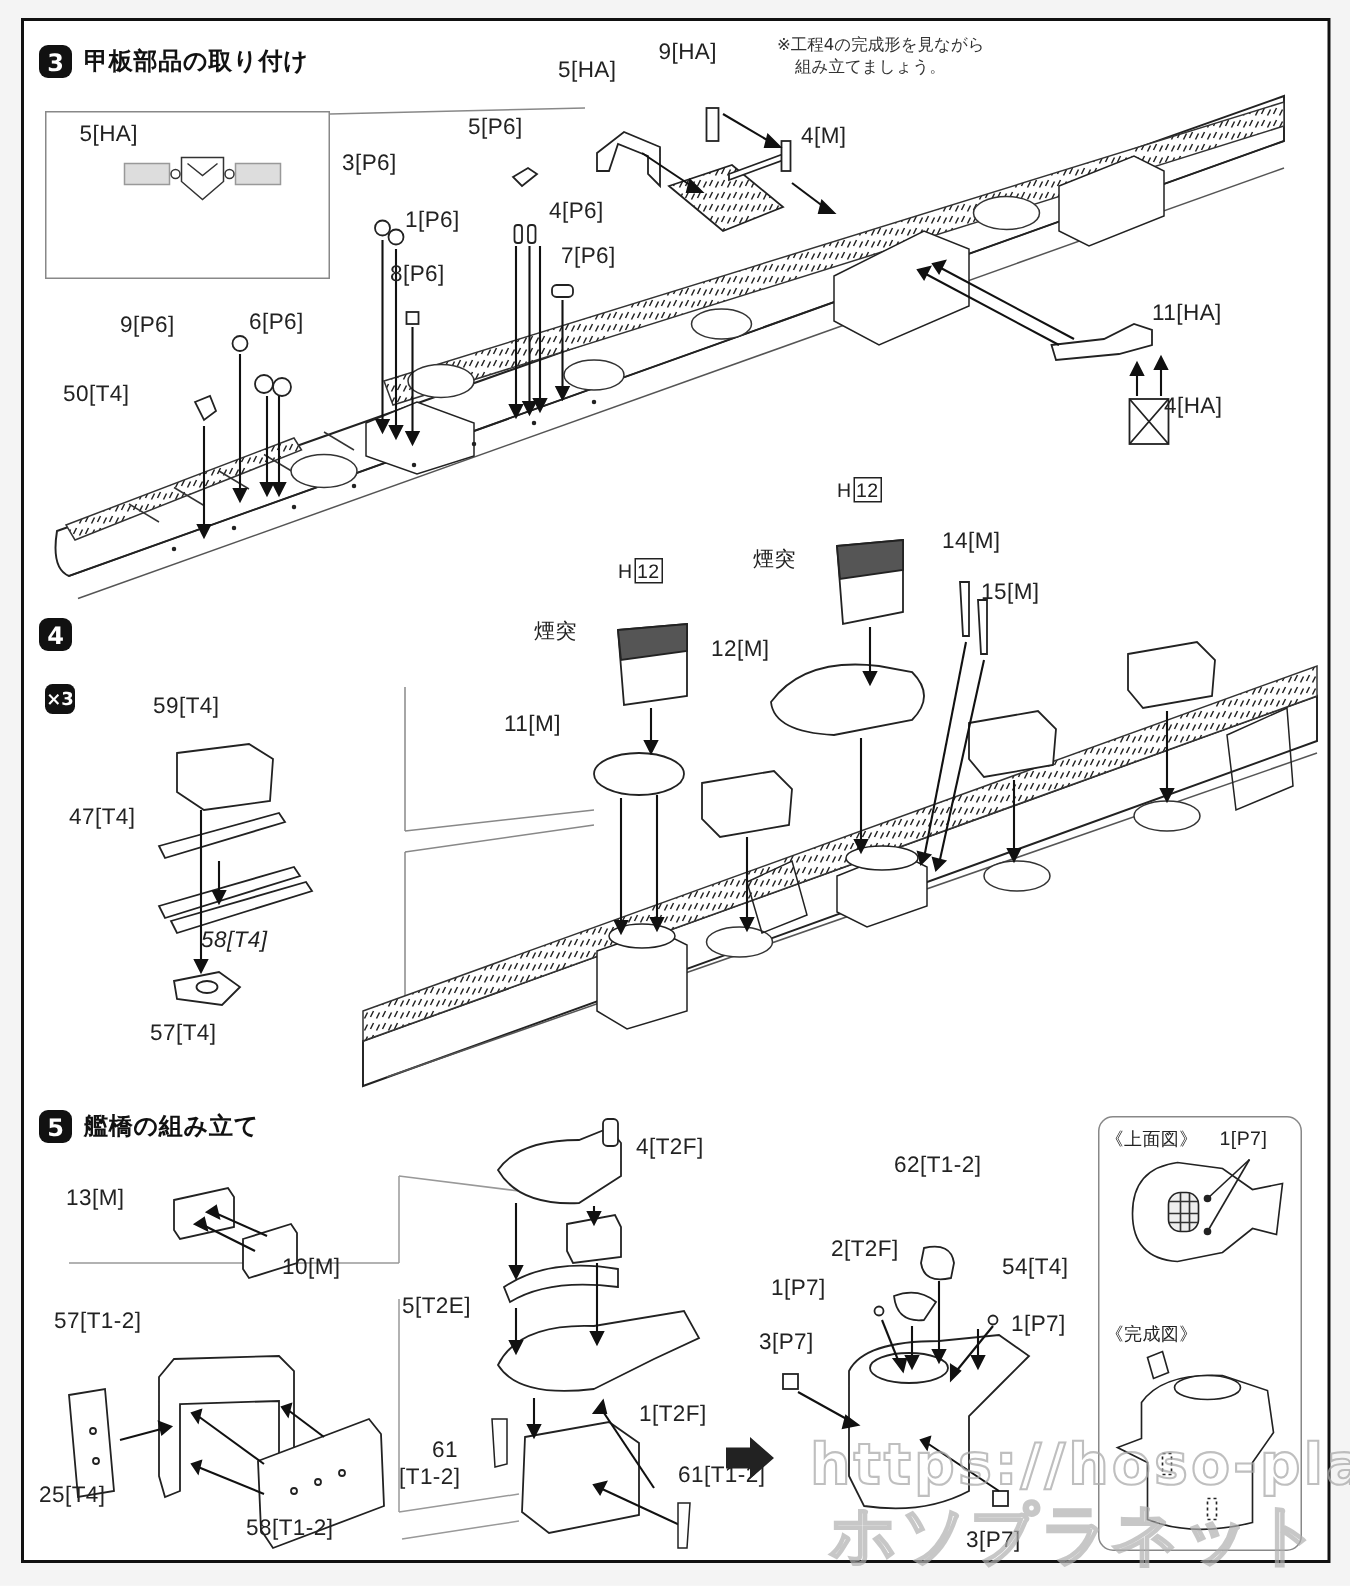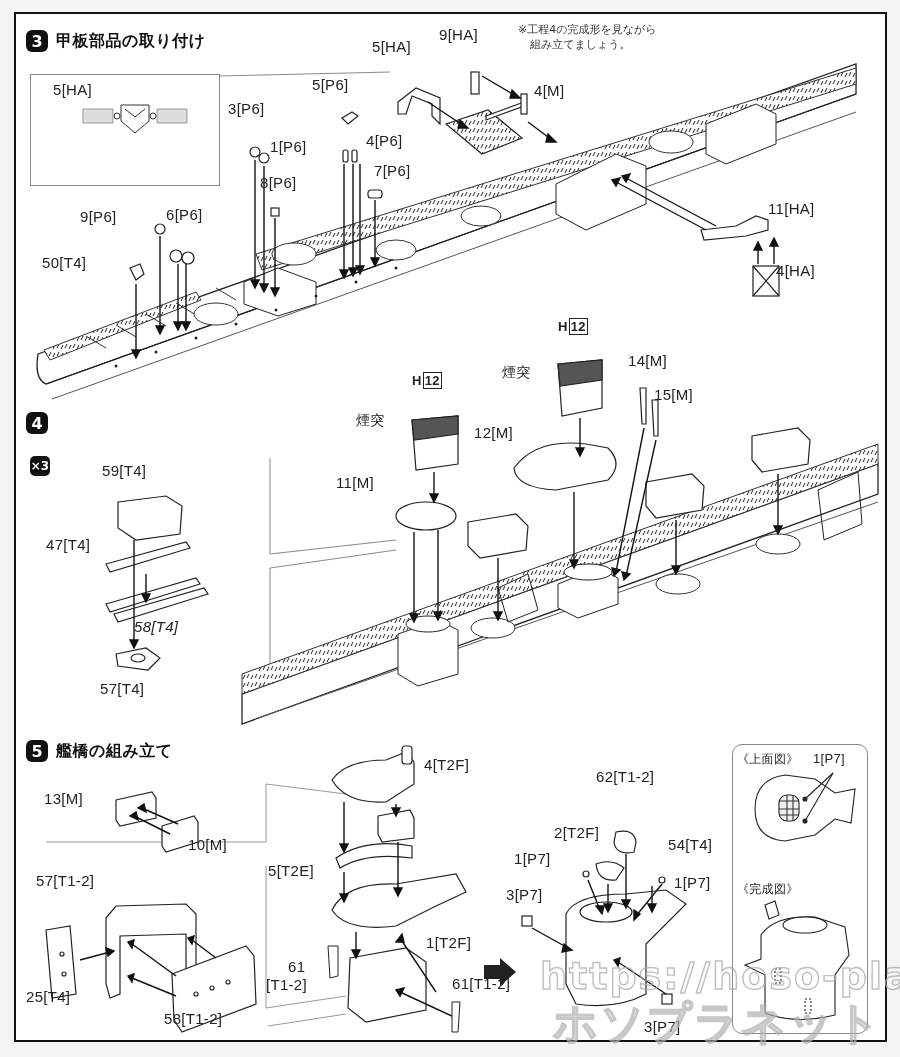--- a/index.html
+++ b/index.html
@@ -1,19 +1,19 @@
 <!DOCTYPE html>
 <html><head>
 <meta charset="utf-8">
 <style>
   * { box-sizing: border-box; margin: 0; padding: 0; }
   html, body { width: 900px; height: 1057px; background: #f4f4f4; overflow: hidden; }
   body { position: relative; font-family: "DejaVu Sans", sans-serif; color: #1a1a1a; }
   .page { position: absolute; left: 14px; top: 12px; width: 873px; height: 1030px; background: #fff; border: 2px solid #111; }
-  .abs { position: absolute; font-weight: bold; }
+  .abs { position: absolute; }
   .lbl { position: absolute; font-family: "Liberation Sans", "DejaVu Sans", sans-serif; font-size: 15px; color: #222; white-space: nowrap; letter-spacing: 0.3px; }
   .step-head { position: absolute; display: flex; align-items: center; gap: 8px; }
   .badge { width: 22px; height: 22px; background: #111; color: #fff; border-radius: 6px; font: bold 16px "DejaVu Sans", sans-serif; display: flex; align-items: center; justify-content: center; }
   .step-title { font: bold 16px "DejaVu Sans", sans-serif; color: #111; letter-spacing: 0.5px; }
   .note { position: absolute; font-size: 11px; color: #333; line-height: 15px; font-family: "DejaVu Sans", sans-serif; }
   .inset { position: absolute; border: 1px solid #888; background: #fff; }
   .round-inset { position: absolute; border: 1px solid #888; border-radius: 10px; background: #fff; padding-left: 44px; }
   .x3 { position: absolute; width: 20px; height: 20px; background: #111; color: #fff; border-radius: 5px; font: bold 12px "DejaVu Sans", sans-serif; display: flex; align-items: center; justify-content: center; }
   .watermark { position: absolute; font: bold 46px "DejaVu Sans", sans-serif; color: rgba(255,255,255,0.0); -webkit-text-stroke: 1.4px rgba(170,170,170,0.75); letter-spacing: 2px; white-space: nowrap; }
   svg { position: absolute; overflow: visible; }

